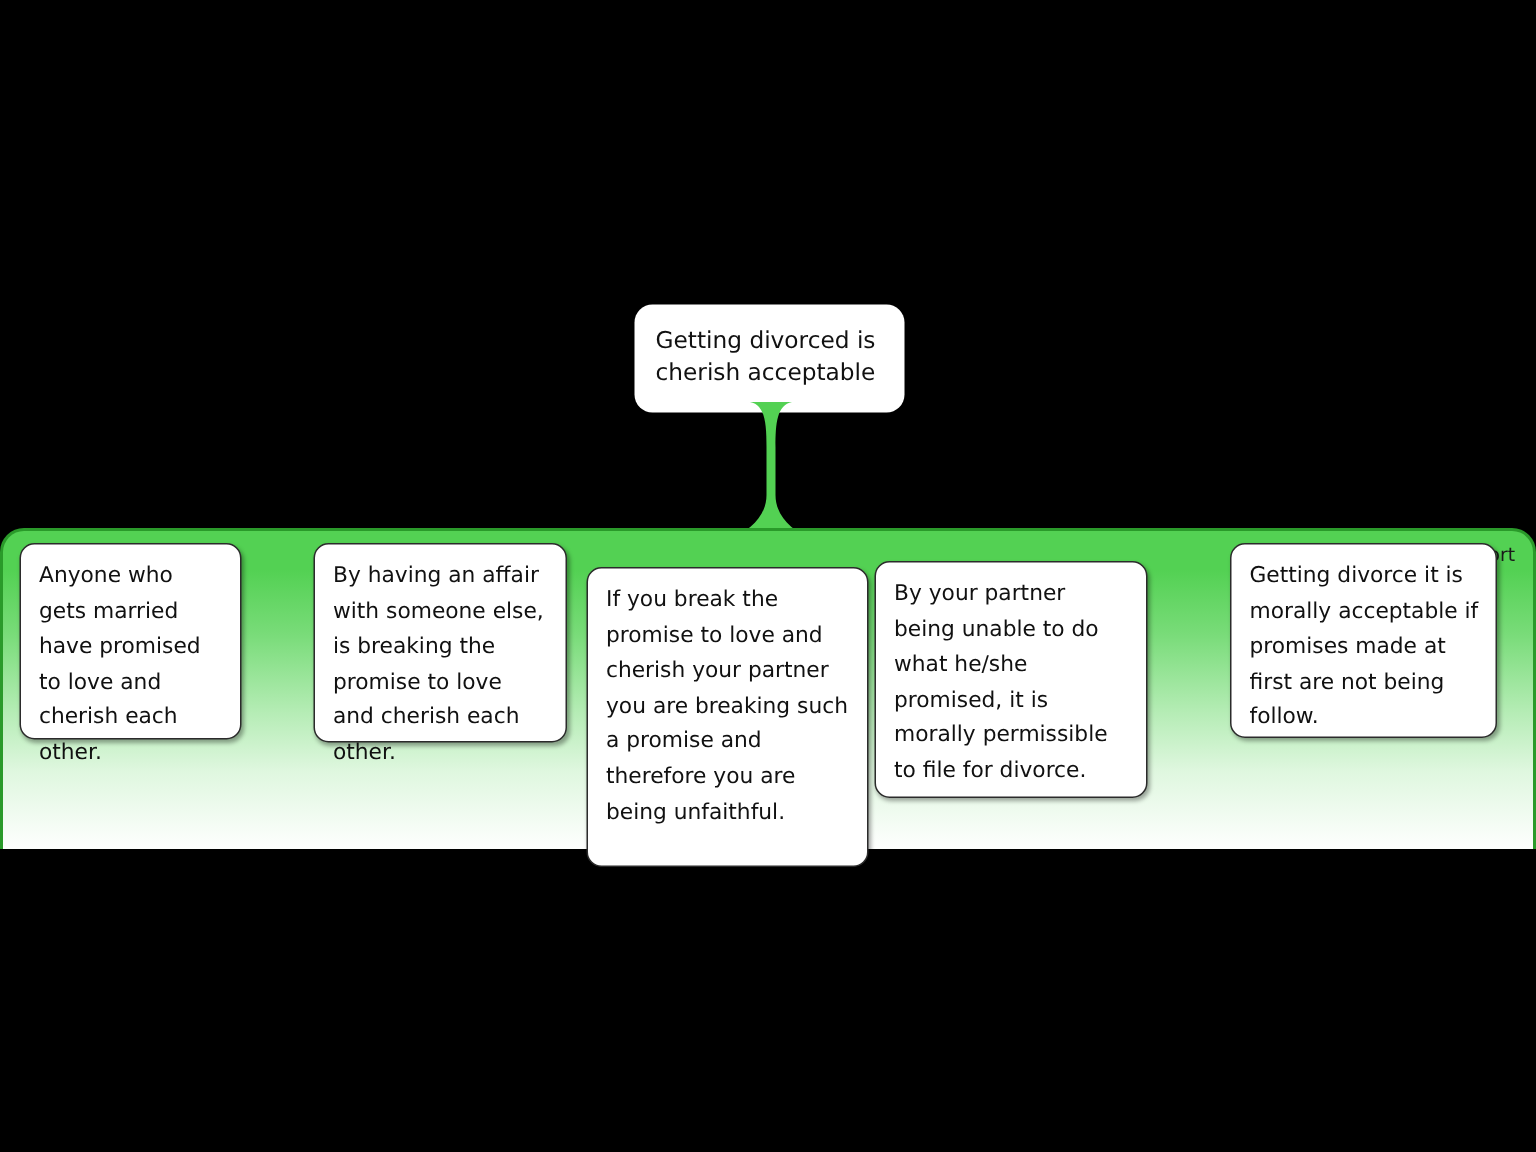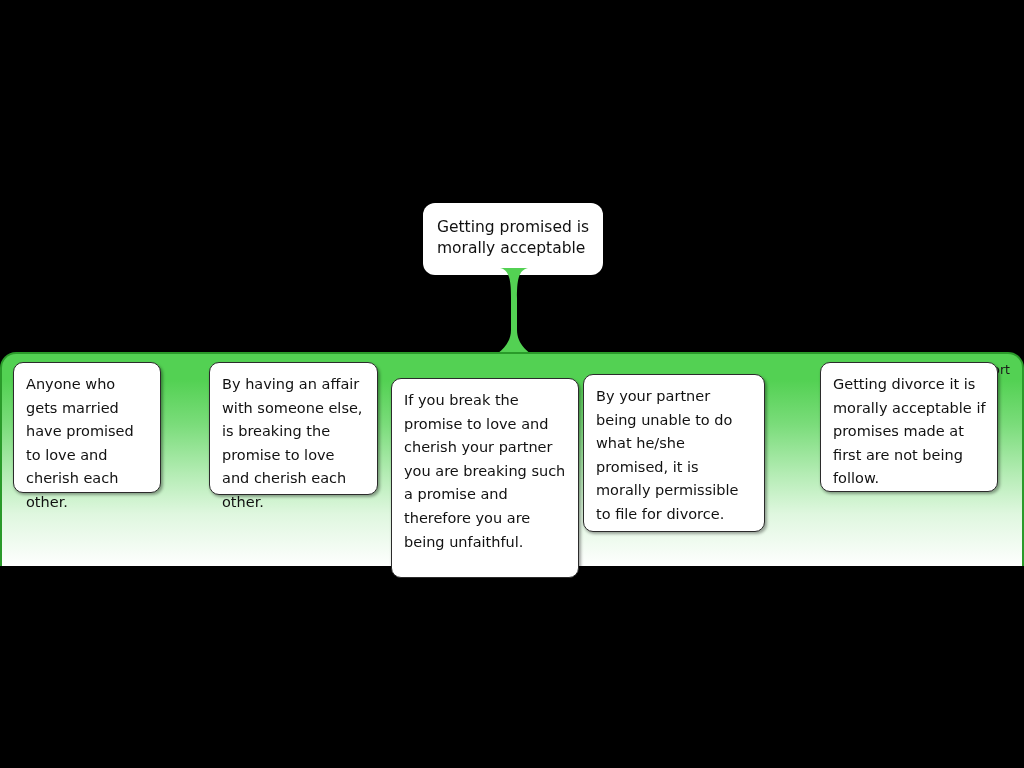--- a/index.html
+++ b/index.html
@@ -99,21 +99,21 @@
   #reason-0 { left: 13px;  top: 362px; width: 148px; height: 131px; }
   #reason-1 { left: 209px; top: 362px; width: 169px; height: 133px; }
   #reason-2 { left: 391px; top: 378px; width: 188px; height: 200px; }
   #reason-3 { left: 583px; top: 362px; width: 182px; height: 158px; margin-top: 12px; }
   #reason-4 { left: 777px; top: 362px; width: 178px; height: 130px; margin-left: 43px; }
 </style>
 </head>
 <body>
 
 <div id="root-node">
-  <span class="node-text">Getting promised is morally acceptable</span>
+  <span class="node-text">Getting divorced is cherish acceptable</span>
 </div>
 
 <svg id="connector" viewBox="0 0 56 92" preserveAspectRatio="none" aria-hidden="true">
   <path d="M 14 0
            C 24 2, 25 14, 25 30
            L 25 62
            C 25 76, 14 86, 0 92
            L 56 92
            C 42 86, 31 76, 31 62
            L 31 30

